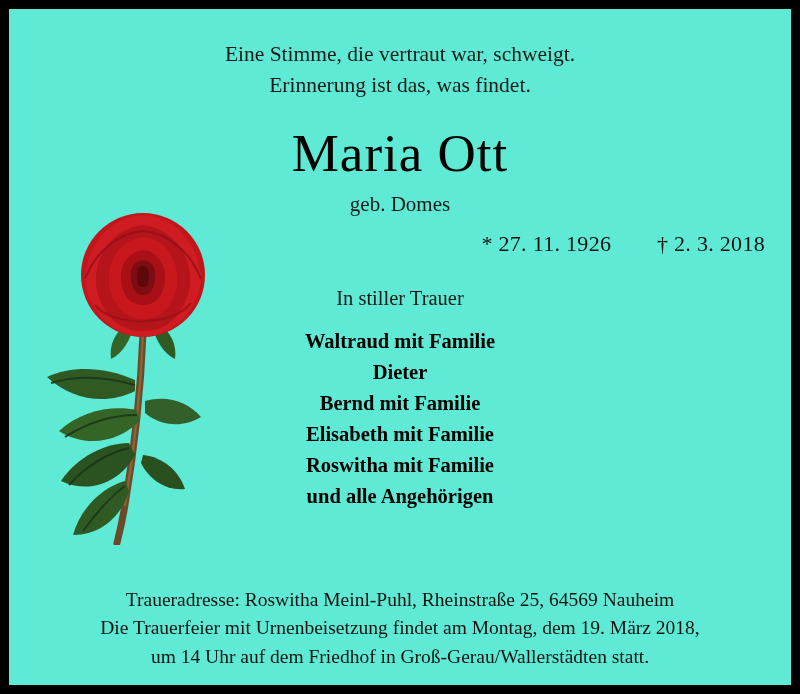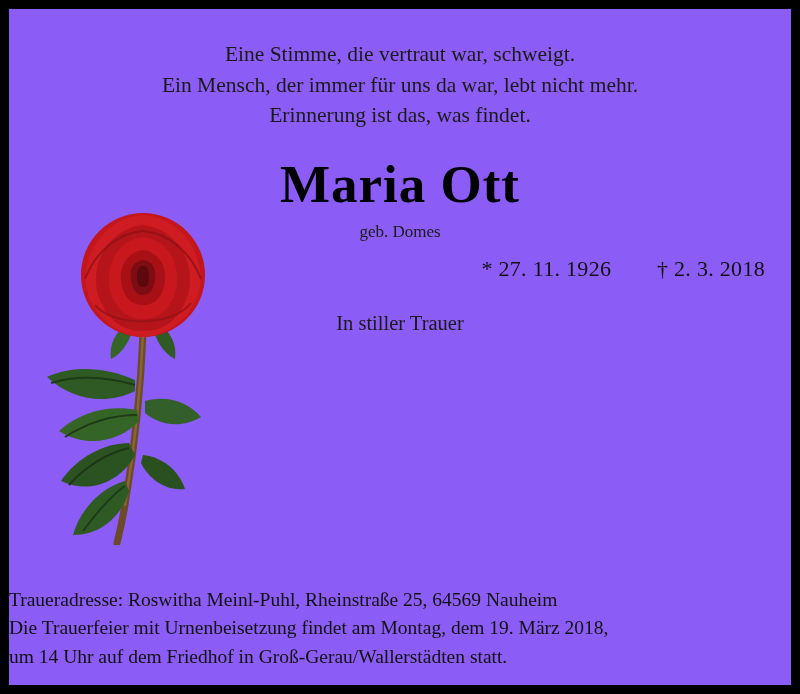--- a/index.html
+++ b/index.html
@@ -20,48 +20,48 @@
     height: 694px;
     background: #ffffff;
     border: 9px solid #000000;
     overflow: hidden;
   }
   .inner {
     position: relative;
     box-sizing: border-box;
     width: 100%;
     height: 100%;
-    background: #8b5cf6;
+    background: #5eead4;
     padding: 22px 26px 22px 26px;
   }
 
   
   .verse {
     text-align: center;
     font-size: 21.5px;
     line-height: 1.42;
     color: #1a1a1a;
     margin: 8px 0 0 0;
   }
   .verse div { white-space: nowrap; }
 
   
   .name-block {
     text-align: center;
     margin-top: 26px;
   }
   .deceased-name {
     font-size: 53px;
-    font-weight: bold;
+    font-weight: normal;
     letter-spacing: 1px;
     line-height: 1.05;
     color: #000000;
   }
   .maiden-name {
-    font-size: 17px;
+    font-size: 21px;
     margin-top: 10px;
     color: #1a1a1a;
   }
   .dates {
     font-size: 22px;
     margin-top: 14px;
     color: #111111;
     letter-spacing: 0.3px;
     text-align: right;
   }
@@ -86,20 +86,21 @@
     line-height: 1.52;
     color: #000000;
   }
 
   
   .footer {
     position: absolute;
     left: 0;
     right: 0;
     bottom: 14px;
+    text-align: center;
     font-size: 19.5px;
     line-height: 1.45;
     color: #111111;
     margin-top: 9px;
   }
   .footer div { white-space: nowrap; }
 
   
   .rose {
     position: absolute;
@@ -111,36 +112,43 @@
   }
 </style>
 </head>
 <body>
 
 <div class="obituary">
   <div class="inner">
 
     <div class="verse">
       <div>Eine Stimme, die vertraut war, schweigt.</div>
-      <div>Ein Mensch, der immer für uns da war, lebt nicht mehr.</div>
       <div>Erinnerung ist das, was findet.</div>
     </div>
 
     <div class="name-block">
       <div class="deceased-name">Maria Ott</div>
       <div class="maiden-name">geb. Domes</div>
       <div class="dates">
         <span>* 27. 11. 1926</span>
         <span class="gap"></span>
         <span>† 2. 3. 2018</span>
       </div>
     </div>
 
     <div class="mourning">
       <div class="mourning-intro">In stiller Trauer</div>
+      <div class="mourner-list">
+        <div class="mourner">Waltraud mit Familie</div>
+        <div class="mourner">Dieter</div>
+        <div class="mourner">Bernd mit Familie</div>
+        <div class="mourner">Elisabeth mit Familie</div>
+        <div class="mourner">Roswitha mit Familie</div>
+        <div class="mourner">und alle Angehörigen</div>
+      </div>
     </div>
 
     <div class="footer">
       <div>Traueradresse: Roswitha Meinl-Puhl, Rheinstraße 25, 64569 Nauheim</div>
       <div>Die Trauerfeier mit Urnenbeisetzung findet am Montag, dem 19. März 2018,</div>
       <div>um 14 Uhr auf dem Friedhof in Groß-Gerau/Wallerstädten statt.</div>
     </div>
 
     <svg class="rose" viewBox="0 0 220 340">
 

